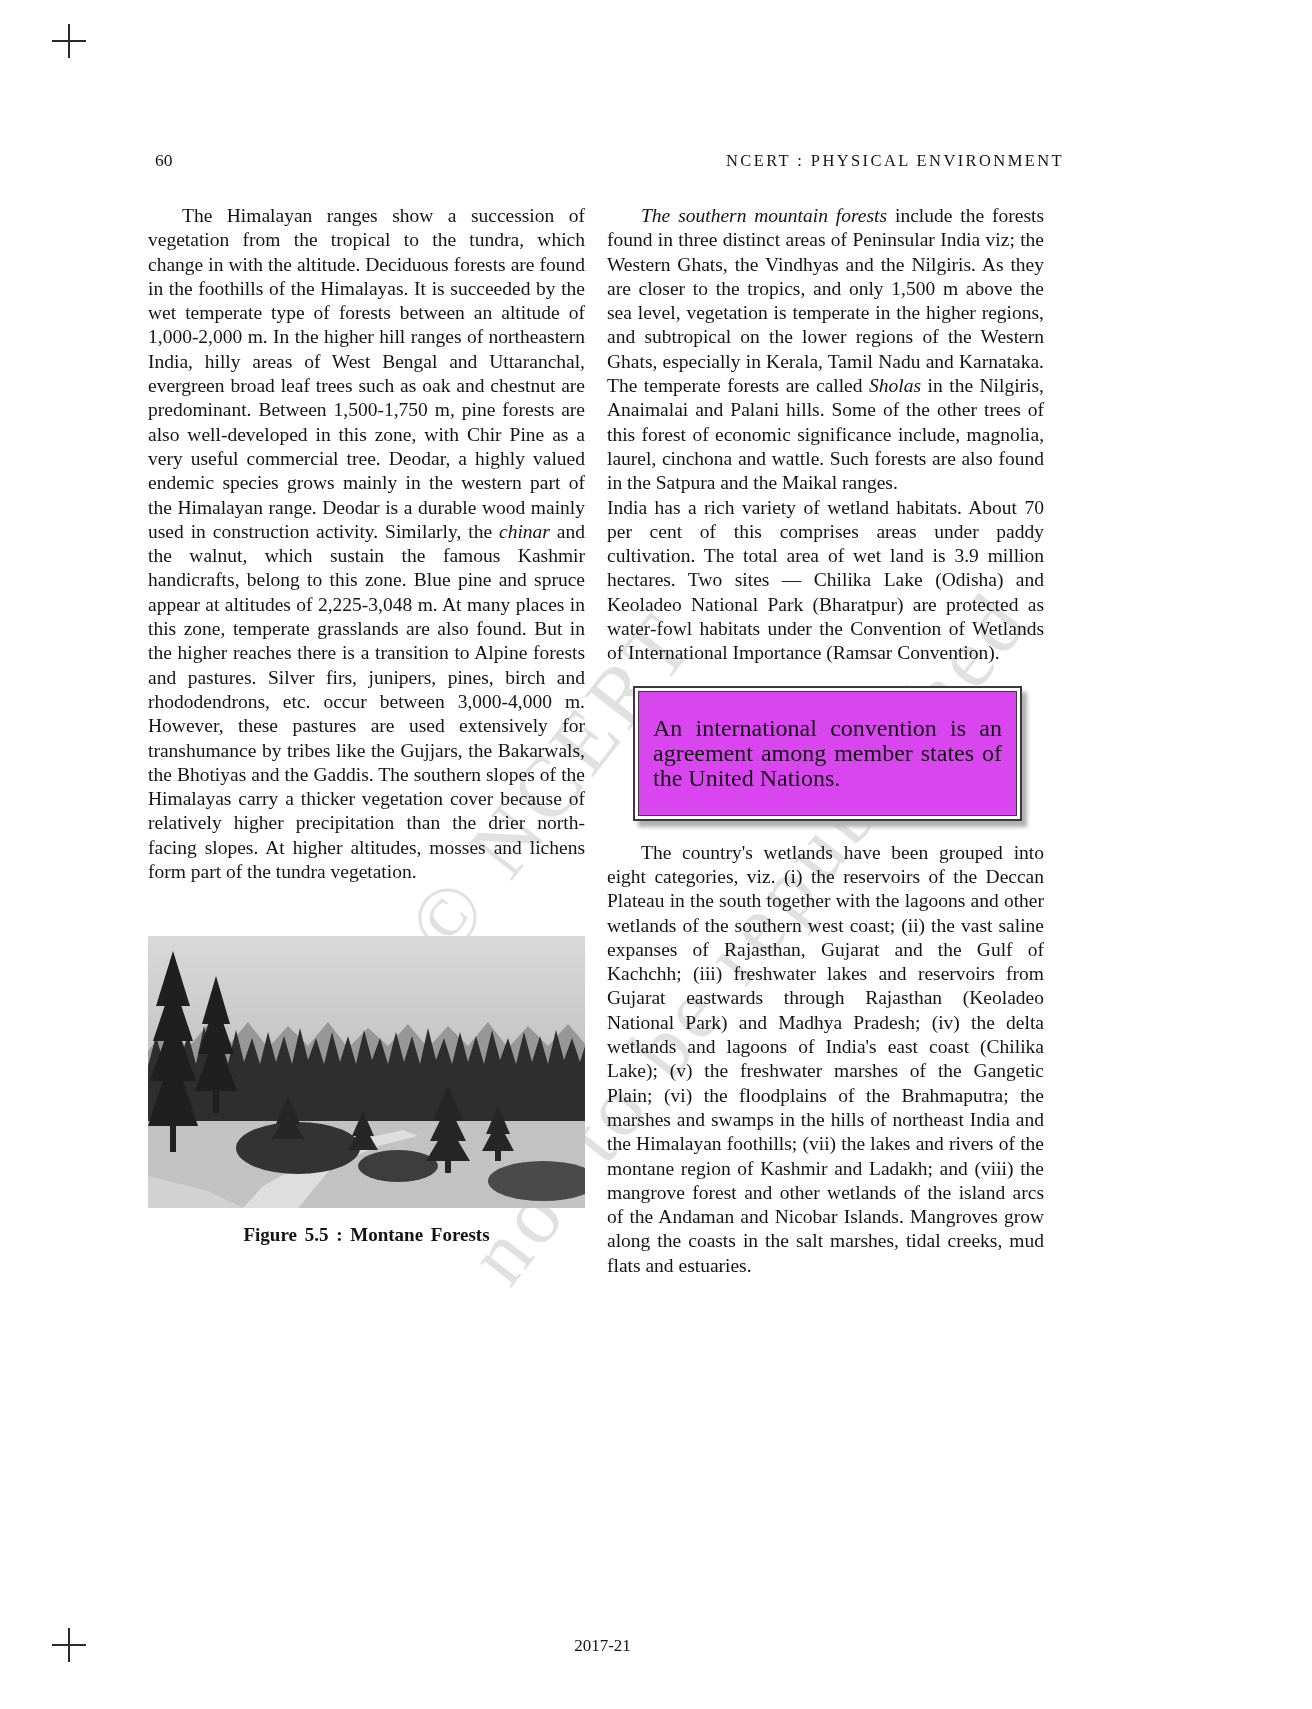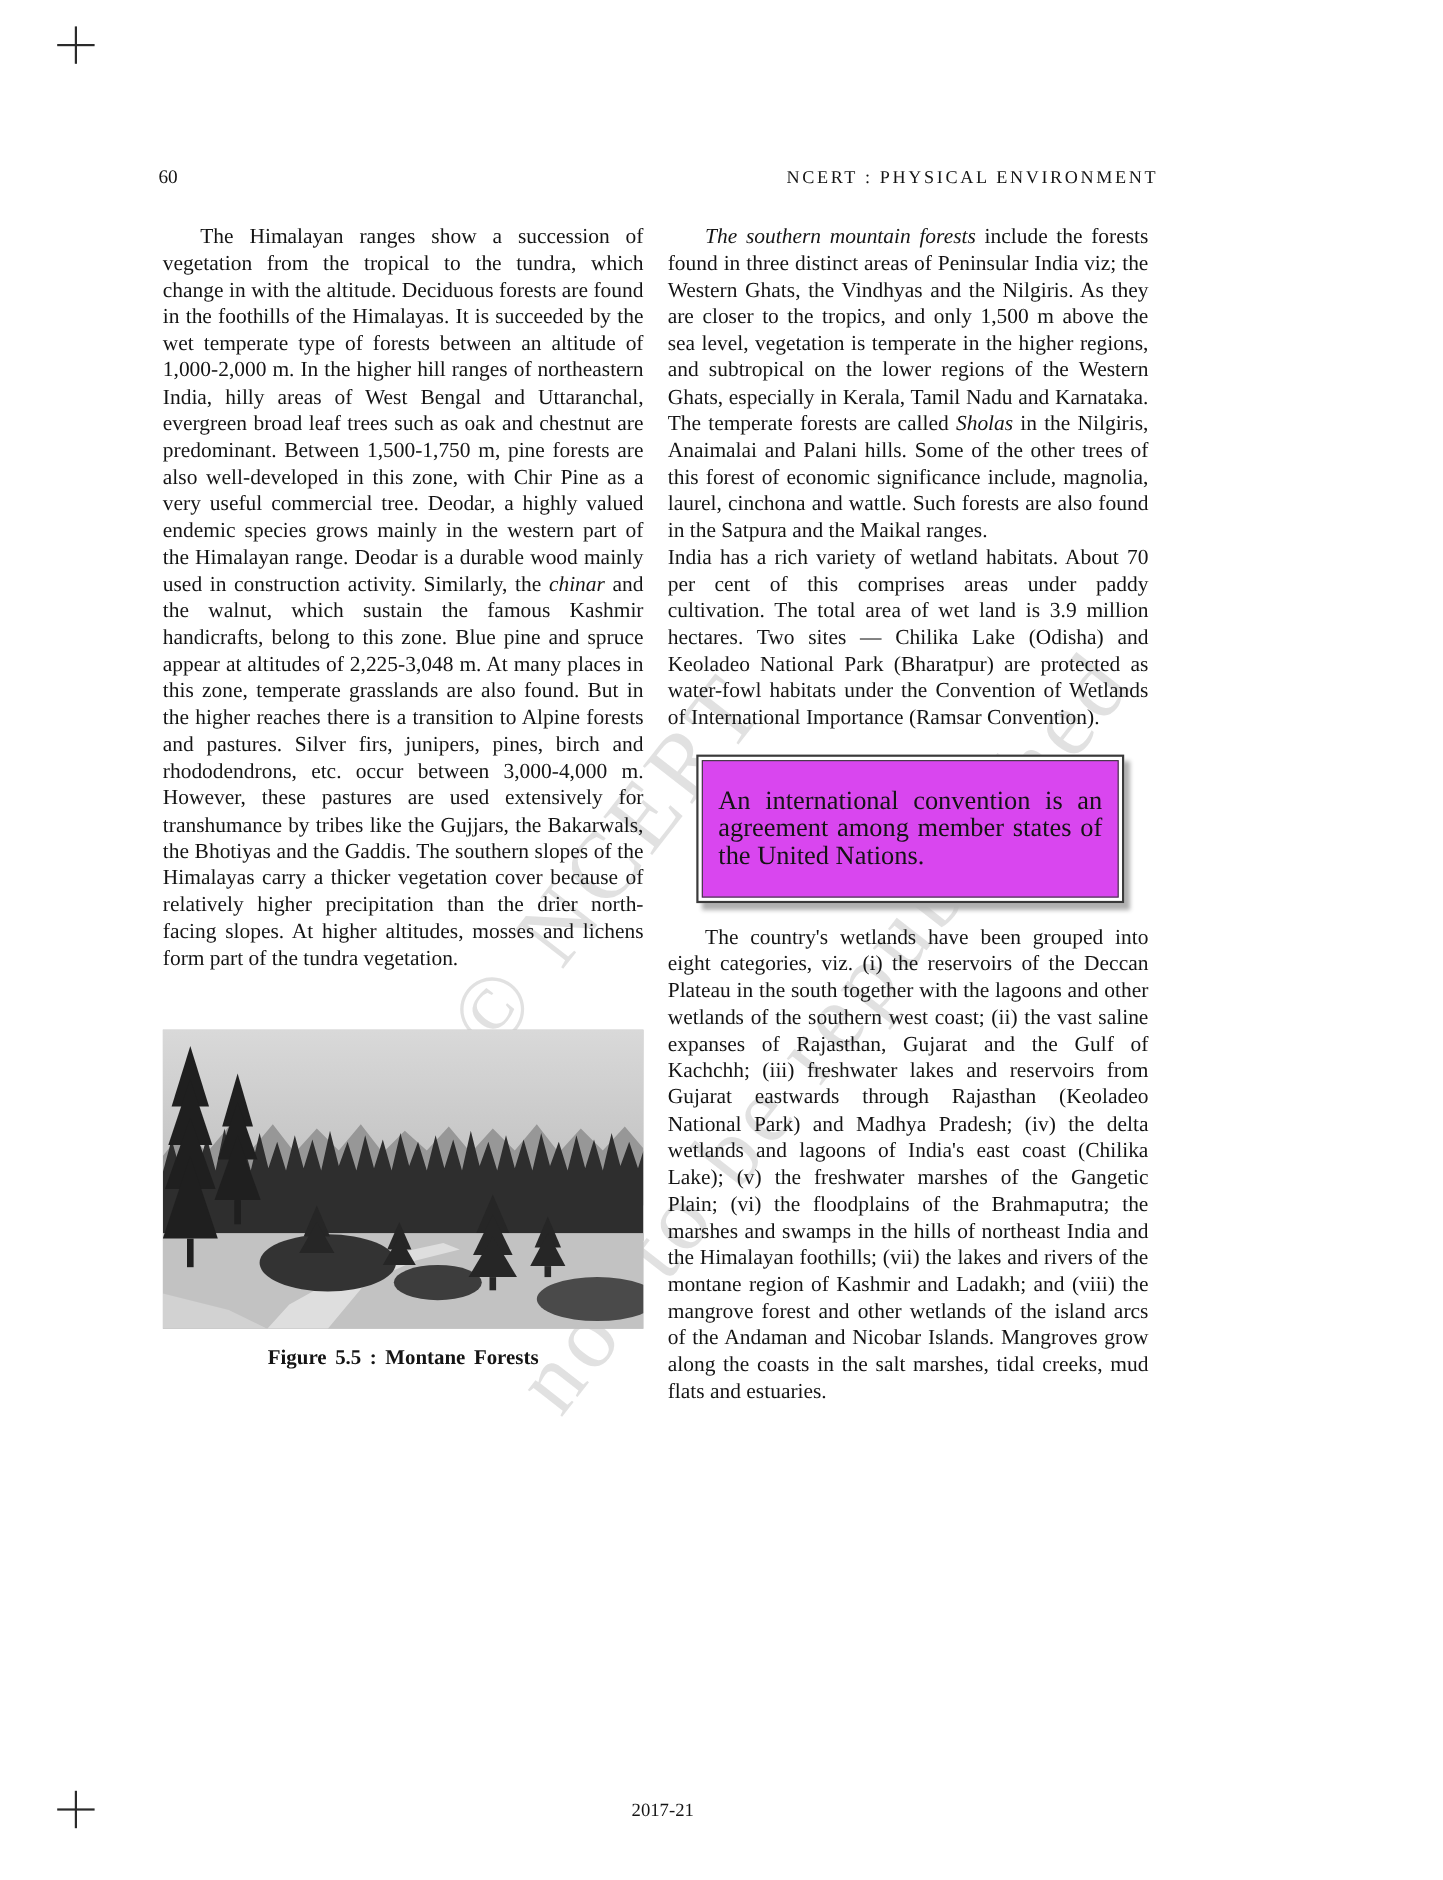--- a/index.html
+++ b/index.html
@@ -33,21 +33,21 @@
     opacity: 0.55;
     font-size: 86px;
     letter-spacing: 6px;
     white-space: nowrap;
     z-index: 0;
     pointer-events: none;
   }
 
   .page-header {
     position: absolute;
-    top: 150px; left: 144px; width: 909px;
+    top: 150px; left: 155px; width: 909px;
     display: flex; justify-content: space-between; align-items: center;
     z-index: 1;
     font-family: Liberation Serif, serif;
   }
   .page-num { font-size: 17.5px; }
   .running-title { font-size: 16.5px; letter-spacing: 2.4px; }
 
   .columns {
     position: absolute;
     top: 204px; left: 148px; width: 909px;

